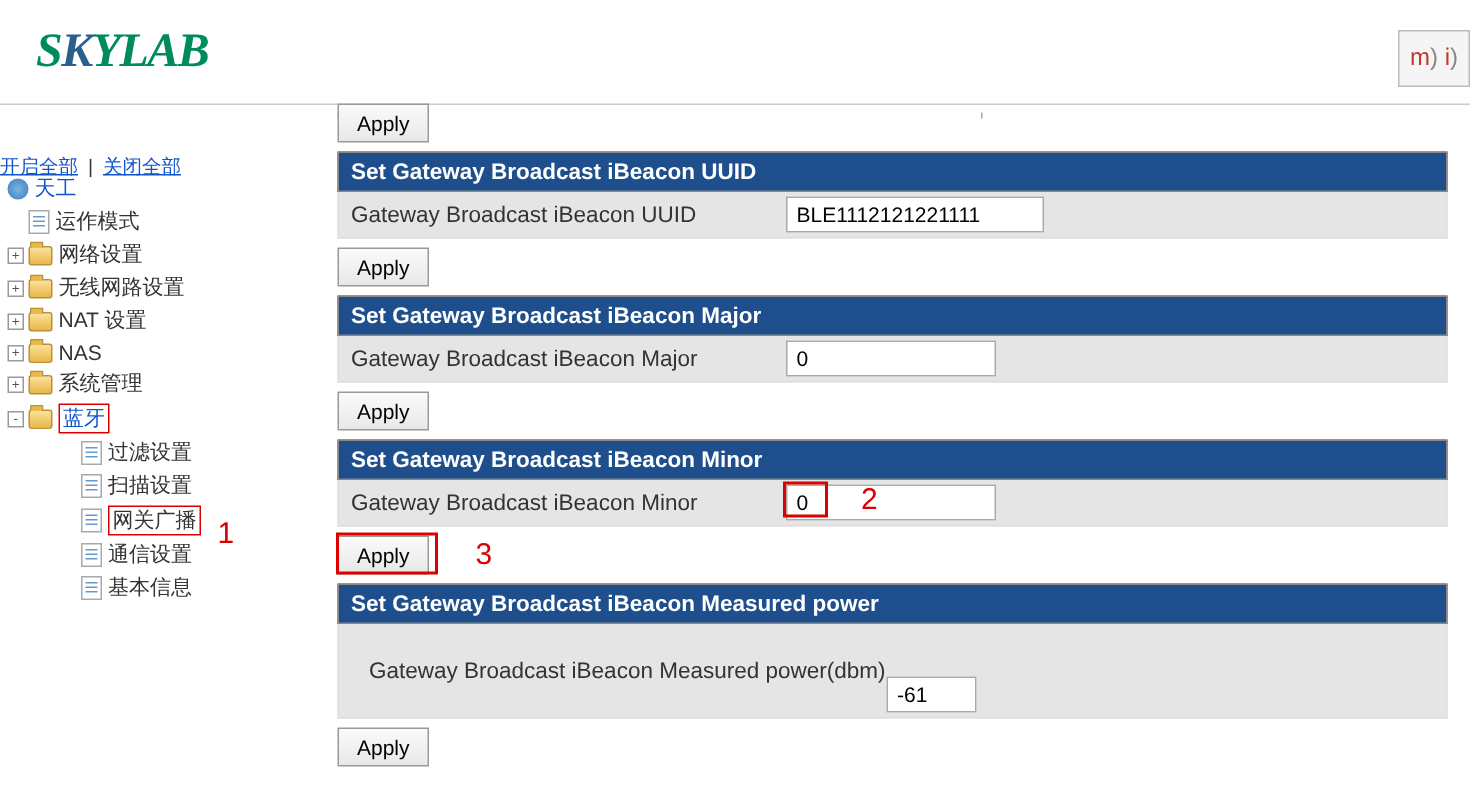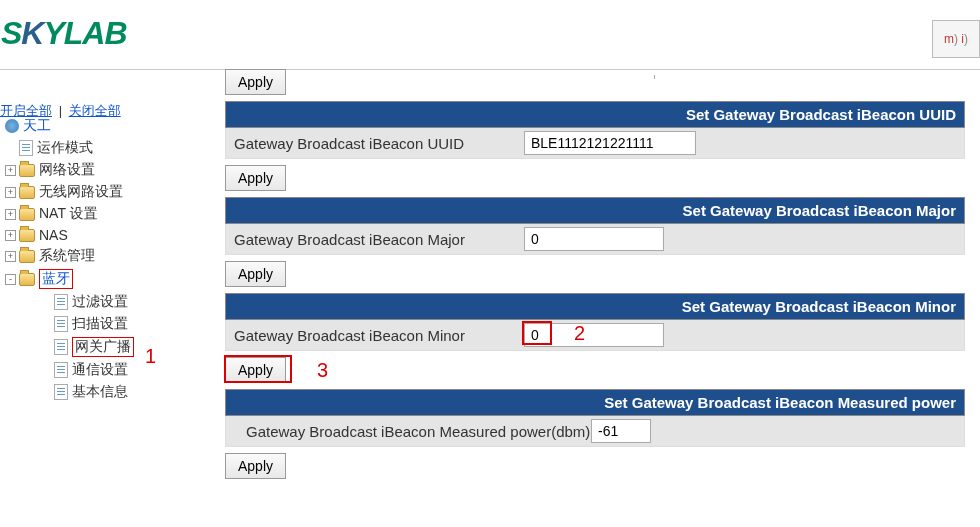--- a/index.html
+++ b/index.html
@@ -1,48 +1,48 @@
 <!DOCTYPE html>
 <html><head>
 <meta charset="utf-8">
 <style>
 * { box-sizing: border-box; margin: 0; padding: 0; }
 body { font-family: Arial, sans-serif; font-size: 14px; background: #fff; width: 980px; height: 527px; overflow: hidden; position: relative; }
 .header { height: 70px; border-bottom: 1px solid #ccc; position: relative; }
-.logo { position: absolute; left: 1px; top: 15px; font-family: Liberation Sans, sans-serif; font-weight: 900; font-size: 32px; font-style: italic; color: #008B5E; letter-spacing: -1px; }
+.logo { position: absolute; left: 24px; top: 15px; font-family: Liberation Serif, serif; font-weight: 900; font-size: 32px; font-style: italic; color: #008B5E; letter-spacing: -1px; }
 .logo-k { color: #2B5F8C; }
 .right-badge { position: absolute; right: 0; top: 20px; width: 48px; height: 38px; border: 1px solid #bbb; background: #f5f5f5; display: flex; align-items: center; justify-content: center; }
-.right-badge span { color: #c0392b; font-size: 12px; }
+.right-badge span { color: #c0392b; font-size: 16px; }
 .right-badge .paren { color: #888; }
 .top-links { position: absolute; left: 0; top: 102px; font-size: 13px; }
 .top-links a { color: #1155cc; text-decoration: underline; cursor: pointer; }
 .top-links .sep { color: #333; margin: 0 3px; }
 .sidebar { position: absolute; left: 0; top: 115px; width: 200px; }
 .tree-item { display: flex; align-items: center; padding: 2px 0; font-size: 14px; color: #333; }
 .tree-item.indent1 { padding-left: 5px; }
 .tree-item.indent2 { padding-left: 54px; }
 .expand-box { width: 11px; height: 11px; border: 1px solid #999; display: inline-flex; align-items: center; justify-content: center; font-size: 9px; line-height: 1; background: #fff; margin-right: 3px; color: #555; }
 .expand-spacer { width: 14px; display: inline-block; }
 .folder-icon { width: 16px; height: 13px; background: linear-gradient(#FBE29A, #E8B84A); border: 1px solid #B8913A; border-radius: 2px; display: inline-block; margin-right: 4px; position: relative; }
 .folder-icon::before { content: ''; position: absolute; top: -4px; left: 0; width: 7px; height: 3px; background: #E8B84A; border: 1px solid #B8913A; border-bottom: none; border-radius: 1px 1px 0 0; }
 .page-icon { width: 14px; height: 16px; background: #fff; border: 1px solid #aaa; display: inline-block; margin-right: 4px; position: relative; }
 .page-icon::before { content: ''; position: absolute; top: 3px; left: 2px; right: 2px; height: 1px; background: #6699cc; box-shadow: 0 3px 0 #6699cc, 0 6px 0 #6699cc; }
 .globe-icon { width: 14px; height: 14px; border-radius: 50%; background: radial-gradient(#7BB3E0, #3A7DBE); display: inline-block; margin-right: 4px; }
 .tree-label { cursor: pointer; }
 .tree-label.blue { color: #1155cc; }
 .red-box { border: 1px solid #d00; padding: 0 2px; }
 .content { position: absolute; left: 225px; top: 63px; width: 740px; }
 .btn-apply { background: linear-gradient(#fafafa, #e8e8e8); border: 1px solid #999; padding: 4px 12px; font-size: 14px; cursor: pointer; margin: 6px 0; font-family: inherit; }
-.section-header { background: #1F4E8C; color: #fff; font-weight: bold; padding: 4px 8px; font-size: 15px; border: 1px solid #888; text-align: right; }
+.section-header { background: #1F4E8C; color: #fff; font-weight: bold; padding: 4px 8px; font-size: 15px; border: 1px solid #888; }
 .section-row { display: flex; align-items: center; background: #e5e5e5; padding: 3px 8px; border: 1px solid #ddd; border-top: none; }
 .section-label { flex: 0 0 290px; font-size: 15px; color: #333; }
 .section-label-wide { flex: 0 0 345px; font-size: 15px; color: #333; margin-left: 12px; }
 .text-input { border: 1px solid #aaa; padding: 3px 6px; font-size: 14px; width: 172px; font-family: inherit; }
 .text-input.narrow { width: 140px; }
-.text-input.short { width: 60px; }
+.text-input.short { width: 60px; margin-top: 32px; }
 .anno-red { color: #d00; font-size: 20px; position: absolute; font-family: Arial; }
 .red-rect { position: absolute; border: 2px solid #d00; pointer-events: none; }
 .top-divider { position: absolute; left: 225px; top: 75px; width: 430px; height: 4px; border-left: 1px solid #aaa; border-right: 1px solid #aaa; }
 </style>
 </head>
 <body>
 
 <div class="header">
   <div class="logo">
     <span>S</span><span class="logo-k">K</span><span>YLAB</span>

